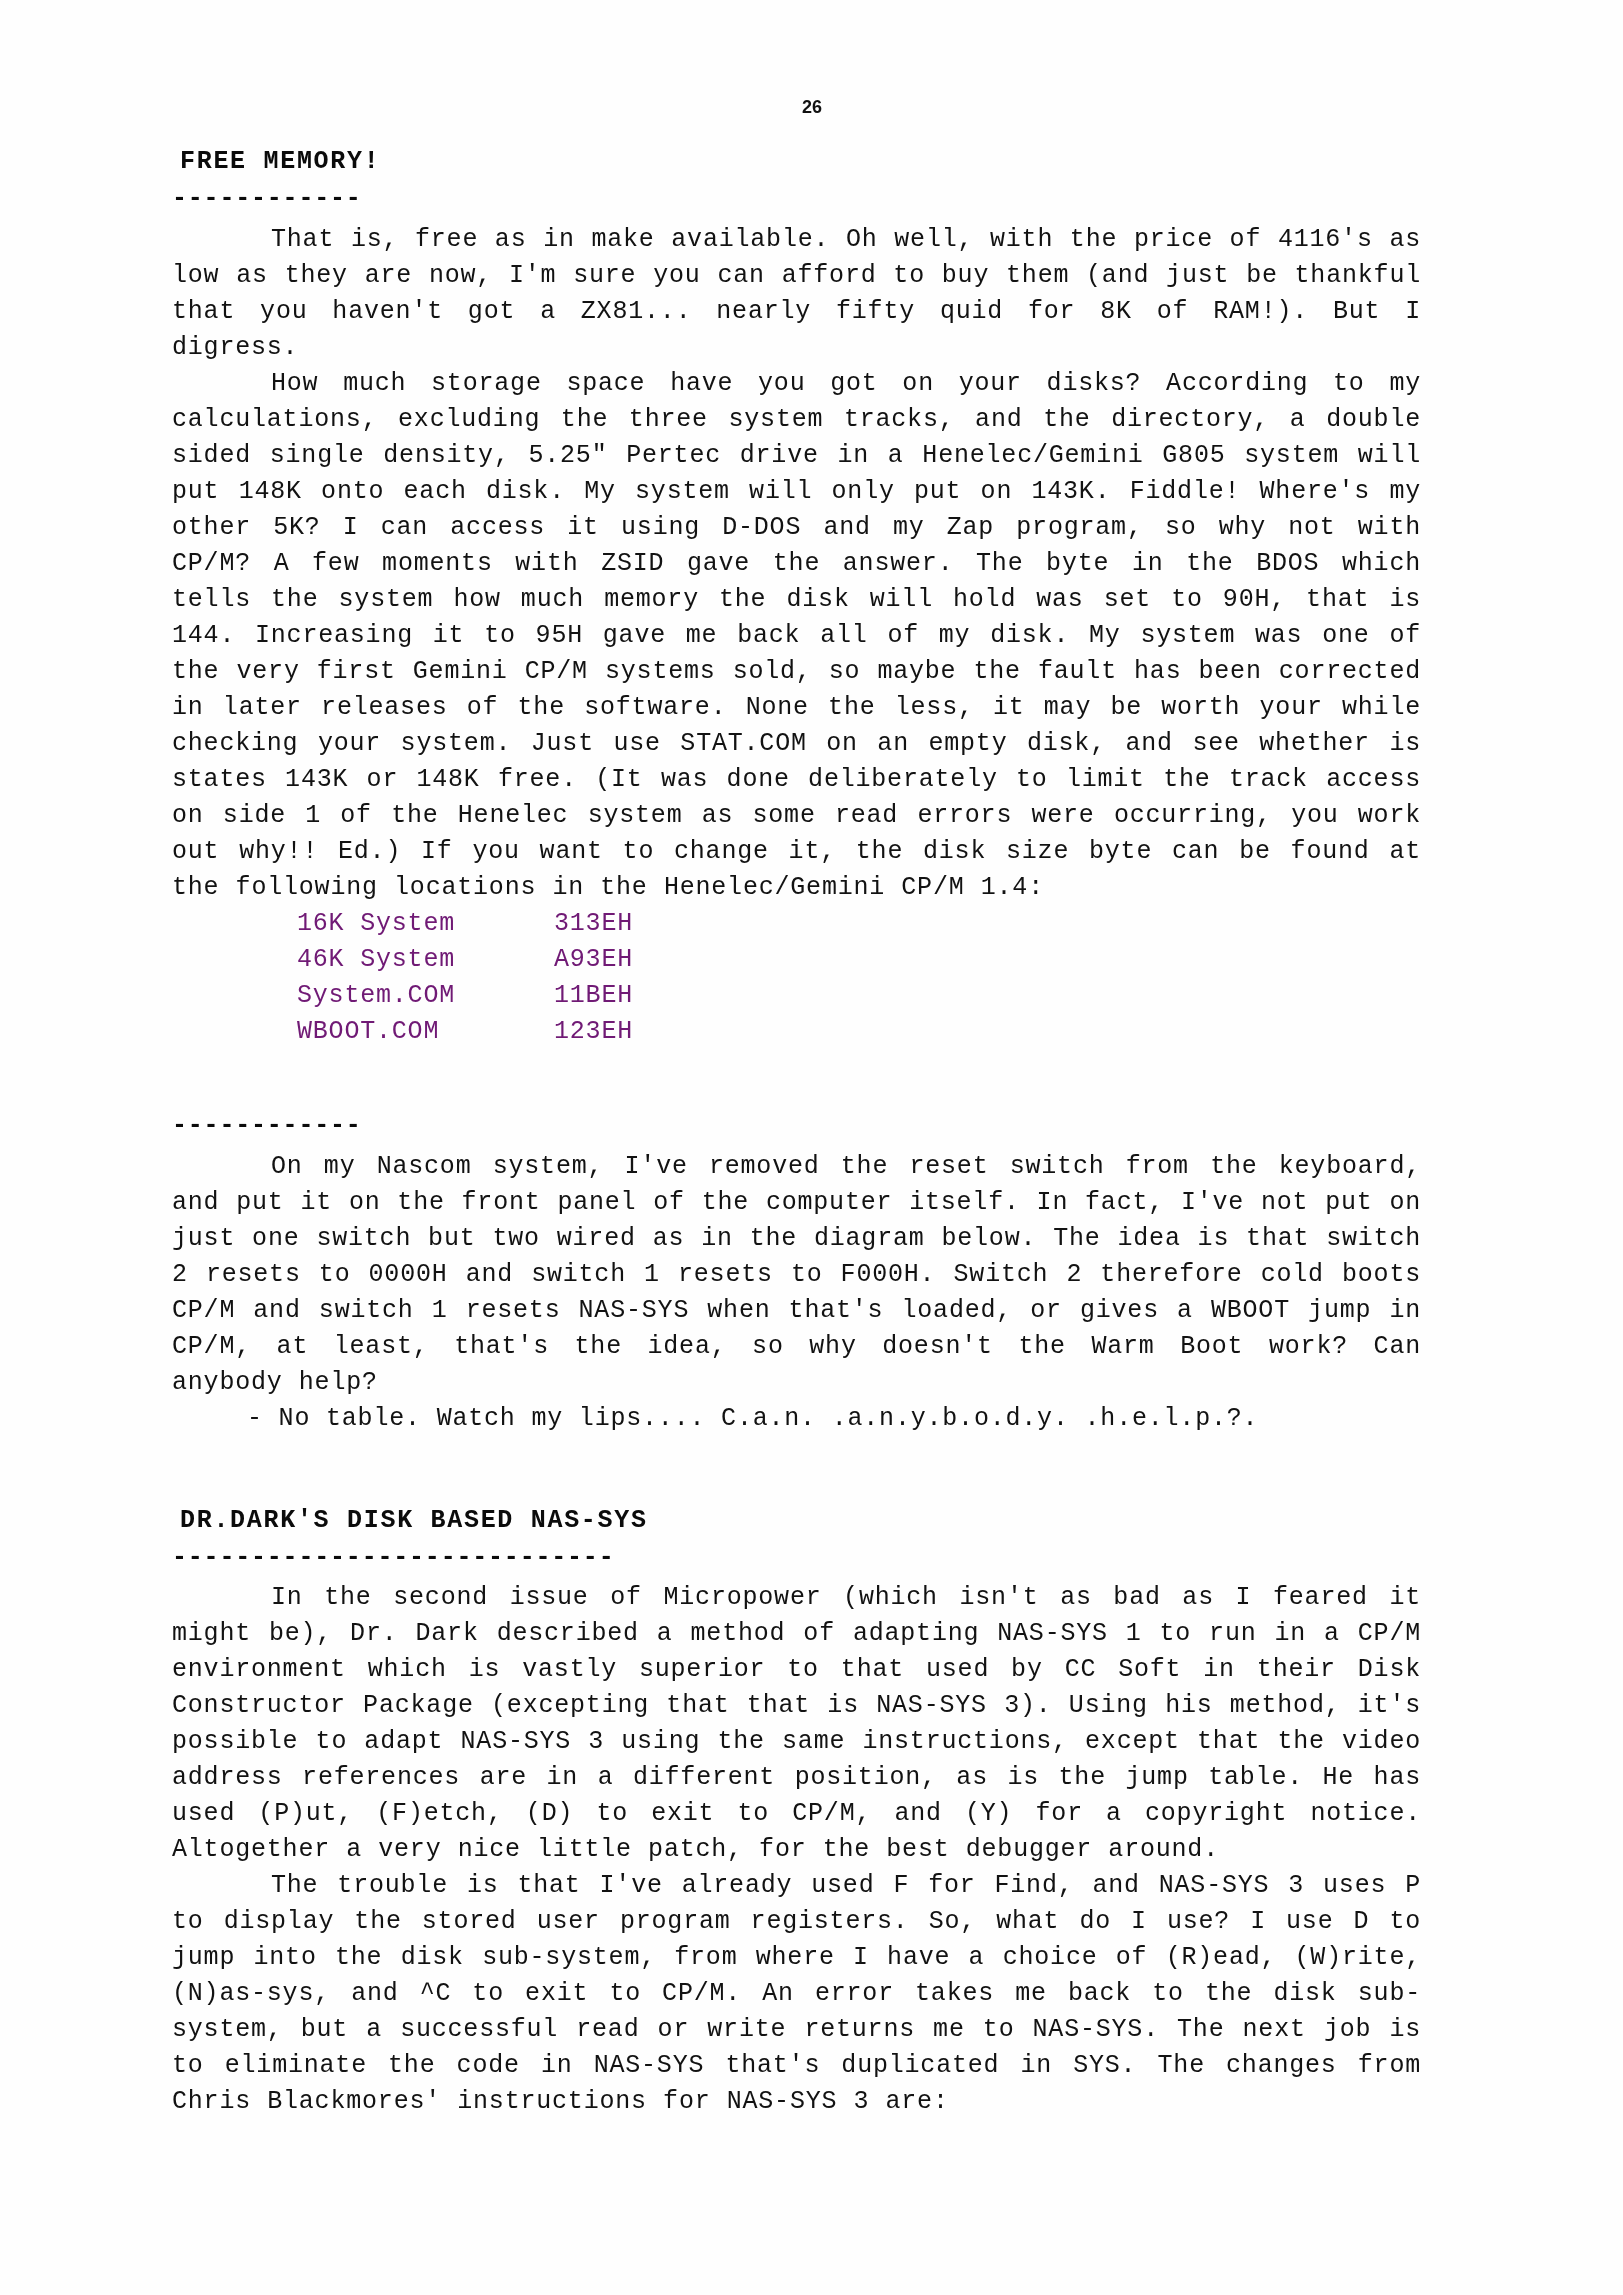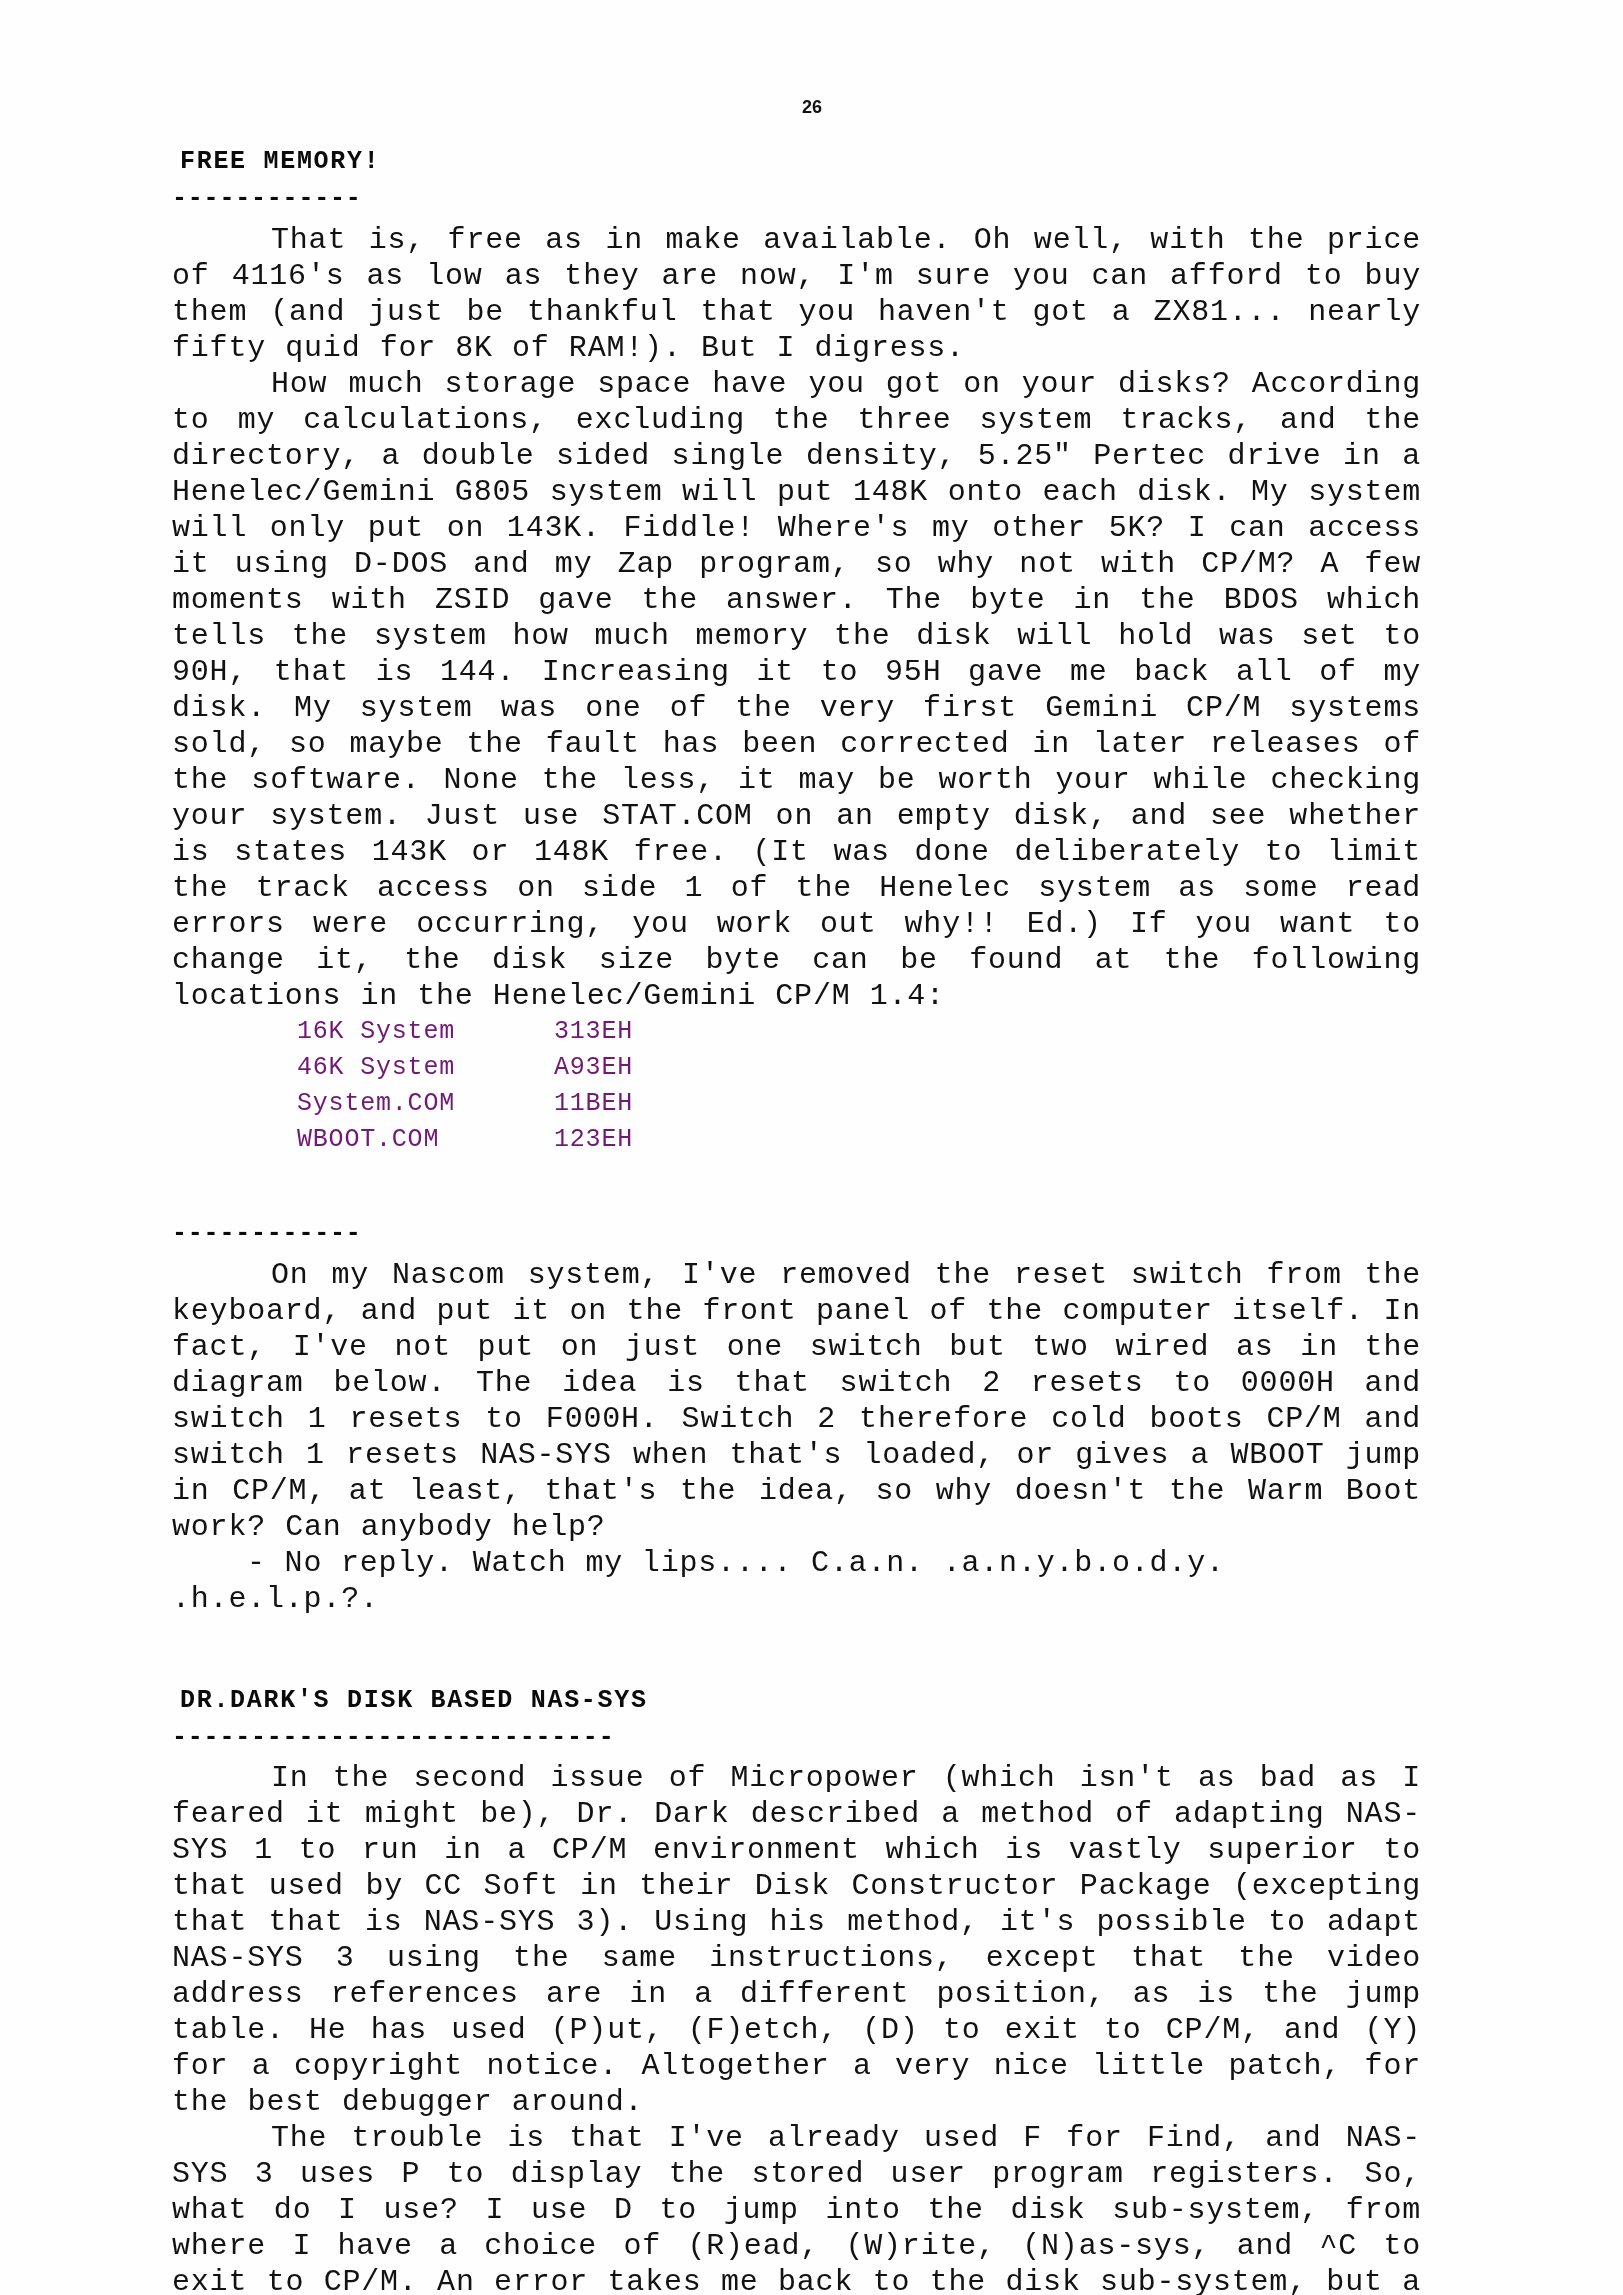--- a/index.html
+++ b/index.html
@@ -37,21 +37,21 @@
   }
   .content {
     position: absolute;
     top: 136px;
     left: 172px;
     width: 1249px;
   }
   
   .tw {
     font-family: "Liberation Mono", "DejaVu Sans Mono", monospace;
-    font-size: 30px;
+    font-size: 25px;
     line-height: 36px;
     letter-spacing: 0.8px;
     color: #121212;
     -webkit-font-smoothing: none;
   }
   .heading {
     font-size: 25px;
     line-height: 35px;
     letter-spacing: 1.7px;
     color: #0b0b0b;
@@ -151,21 +151,21 @@
 
     </div>
 
     <div class="gap-xl"></div>
 
     <div>
       <div class="tw rule">------------</div>
       <div class="gap-sm"></div>
 
       <p class="tw para indent">On my Nascom system, I've removed the reset switch from the keyboard, and put it on the front panel of the computer itself. In fact, I've not put on just one switch but two wired as in the diagram below. The idea is that switch 2 resets to 0000H and switch 1 resets to F000H. Switch 2 therefore cold boots CP/M and switch 1 resets NAS-SYS when that's loaded, or gives a WBOOT jump in CP/M, at least, that's the idea, so why doesn't the Warm Boot work? Can anybody help?</p>
-      <p class="tw reply-line">- No reply. Watch my lips.... C.a.n. .a.n.y.b.o.d.y. .h.e.l.p.?.</p>
+      <p class="tw reply-line">- No table. Watch my lips.... C.a.n. .a.n.y.b.o.d.y. .h.e.l.p.?.</p>
     </div>
 
     <div class="gap-lg"></div>
 
     <div>
       <div class="tw heading">DR.DARK'S DISK BASED NAS-SYS</div>
       <div class="tw rule">----------------------------</div>
       <div class="gap-sm"></div>
 
       <p class="tw para indent">In the second issue of Micropower (which isn't as bad as I feared it might be), Dr. Dark described a method of adapting NAS-SYS 1 to run in a CP/M environment which is vastly superior to that used by CC Soft in their Disk Constructor Package (excepting that that is NAS-SYS 3). Using his method, it's possible to adapt NAS-SYS 3 using the same instructions, except that the video address references are in a different position, as is the jump table. He has used (P)ut, (F)etch, (D) to exit to CP/M, and (Y) for a copyright notice. Altogether a very nice little patch, for the best debugger around.</p>

